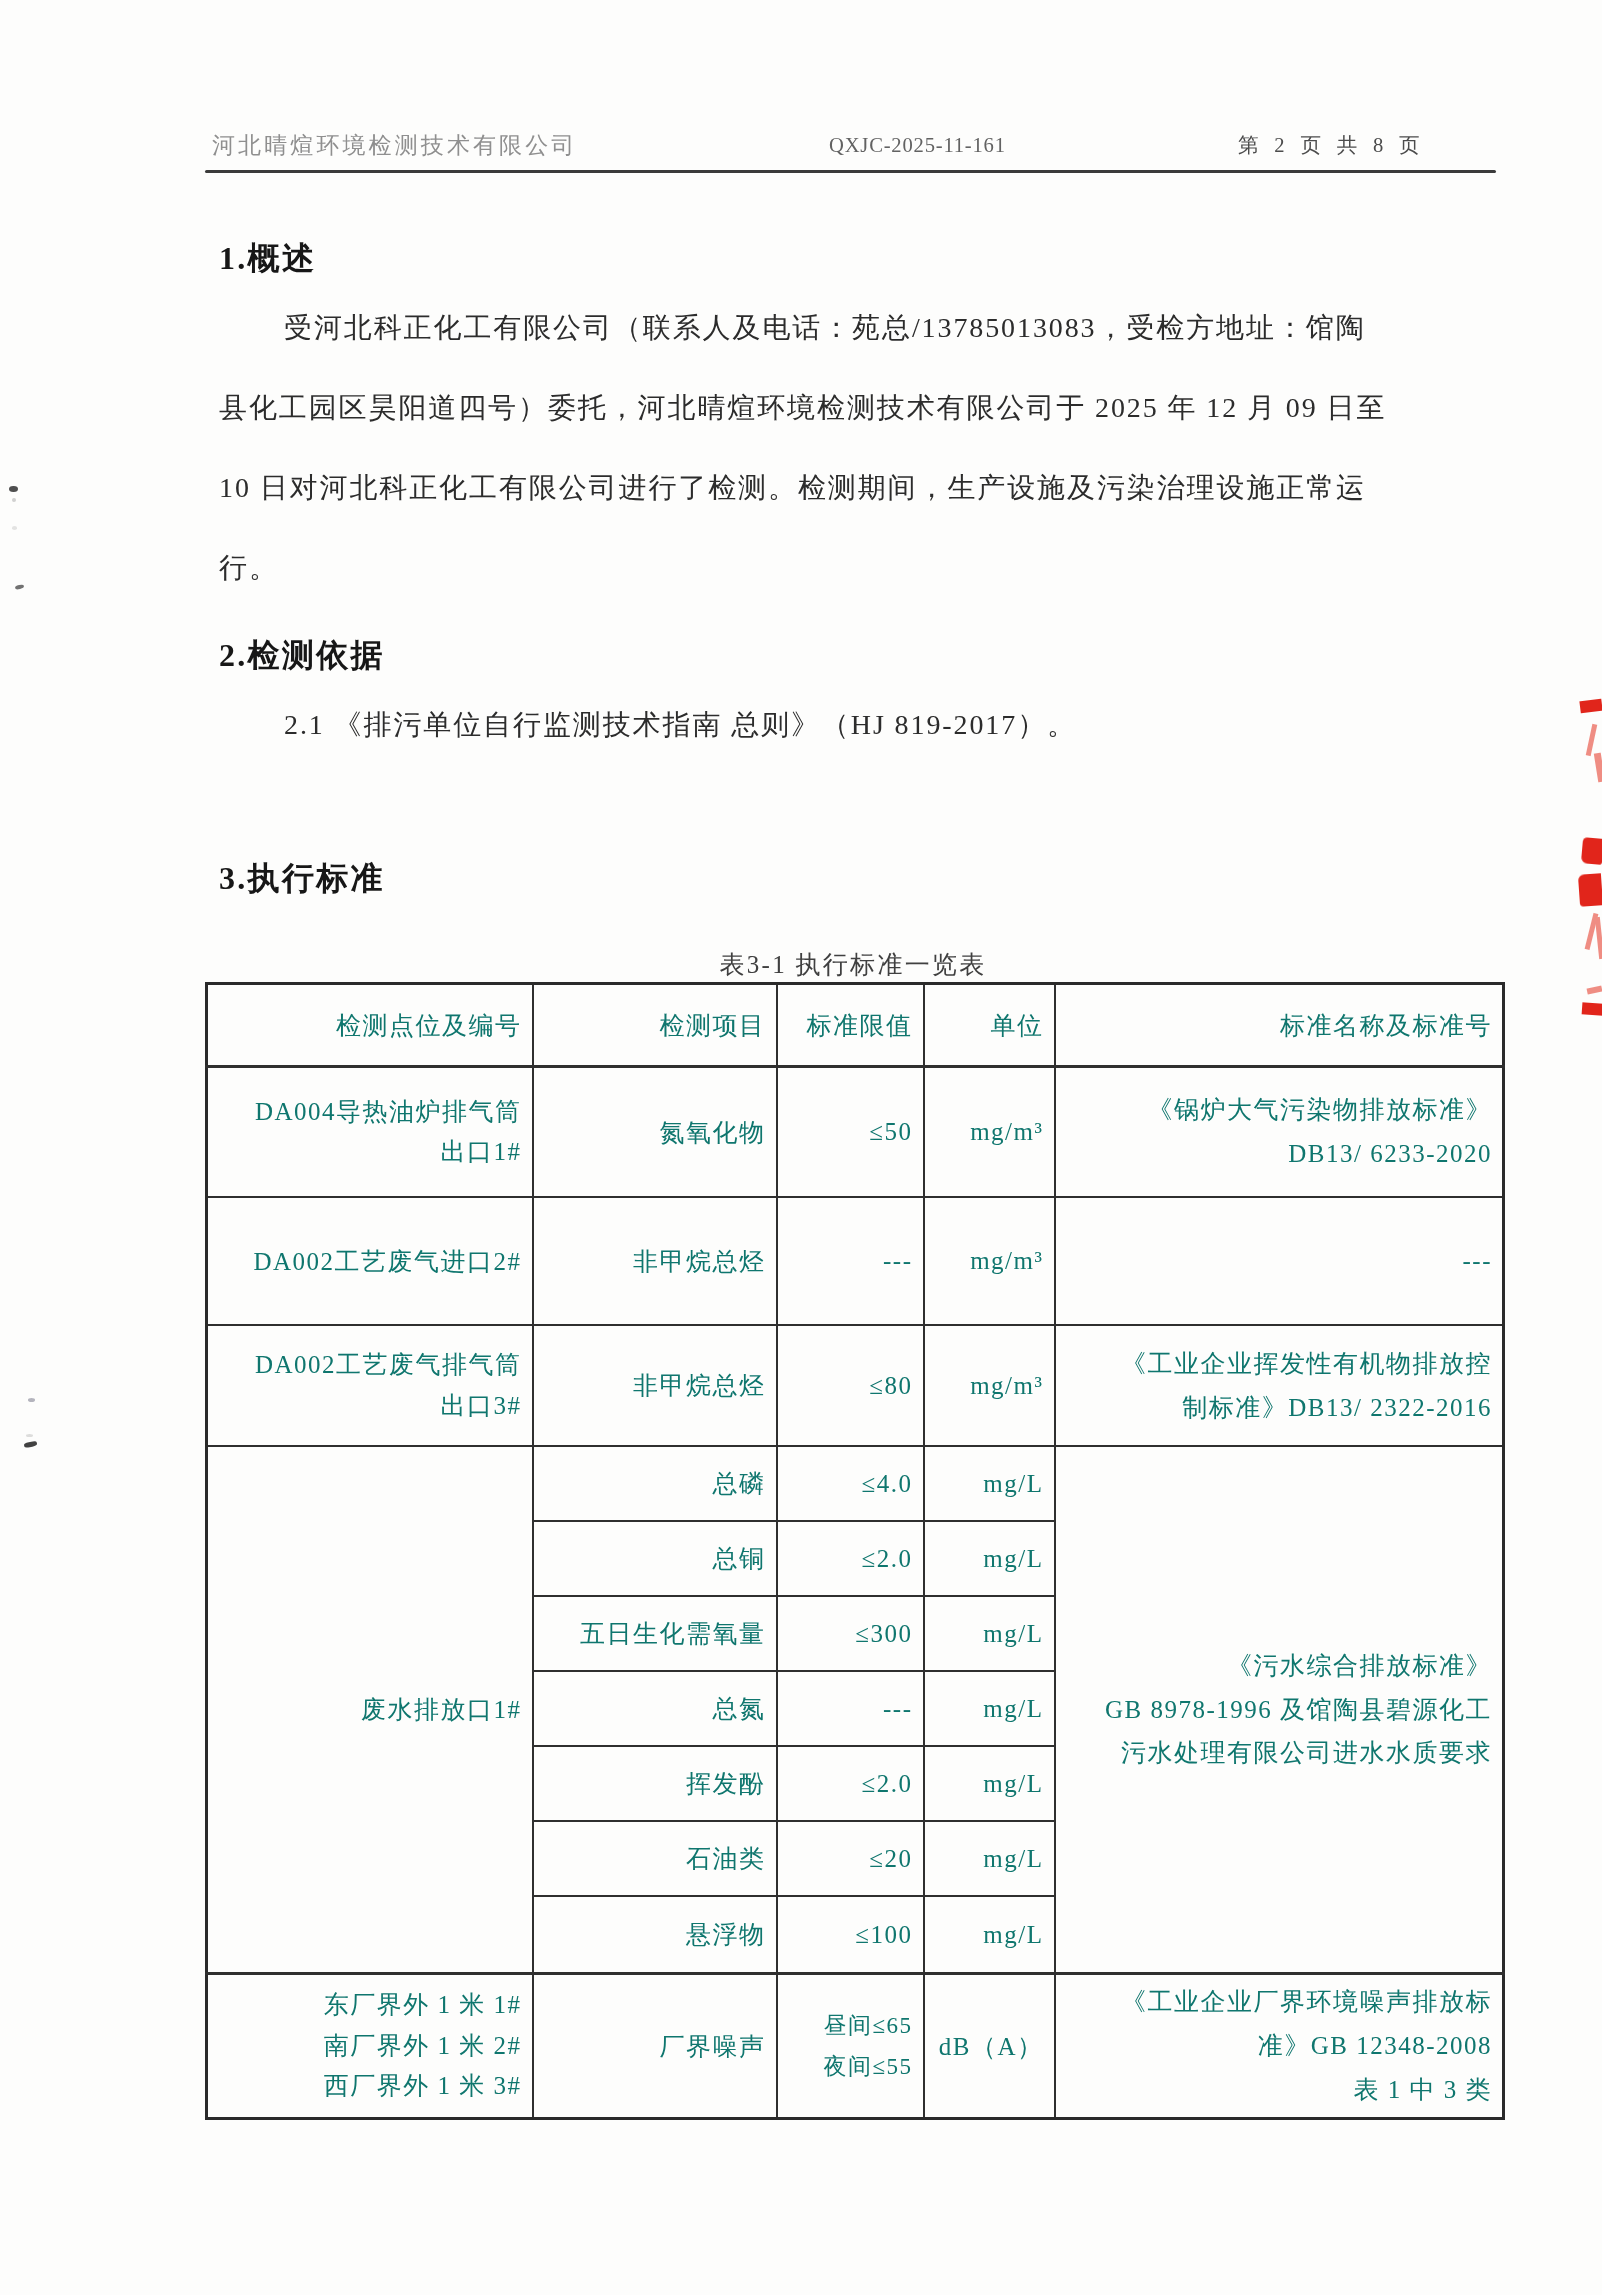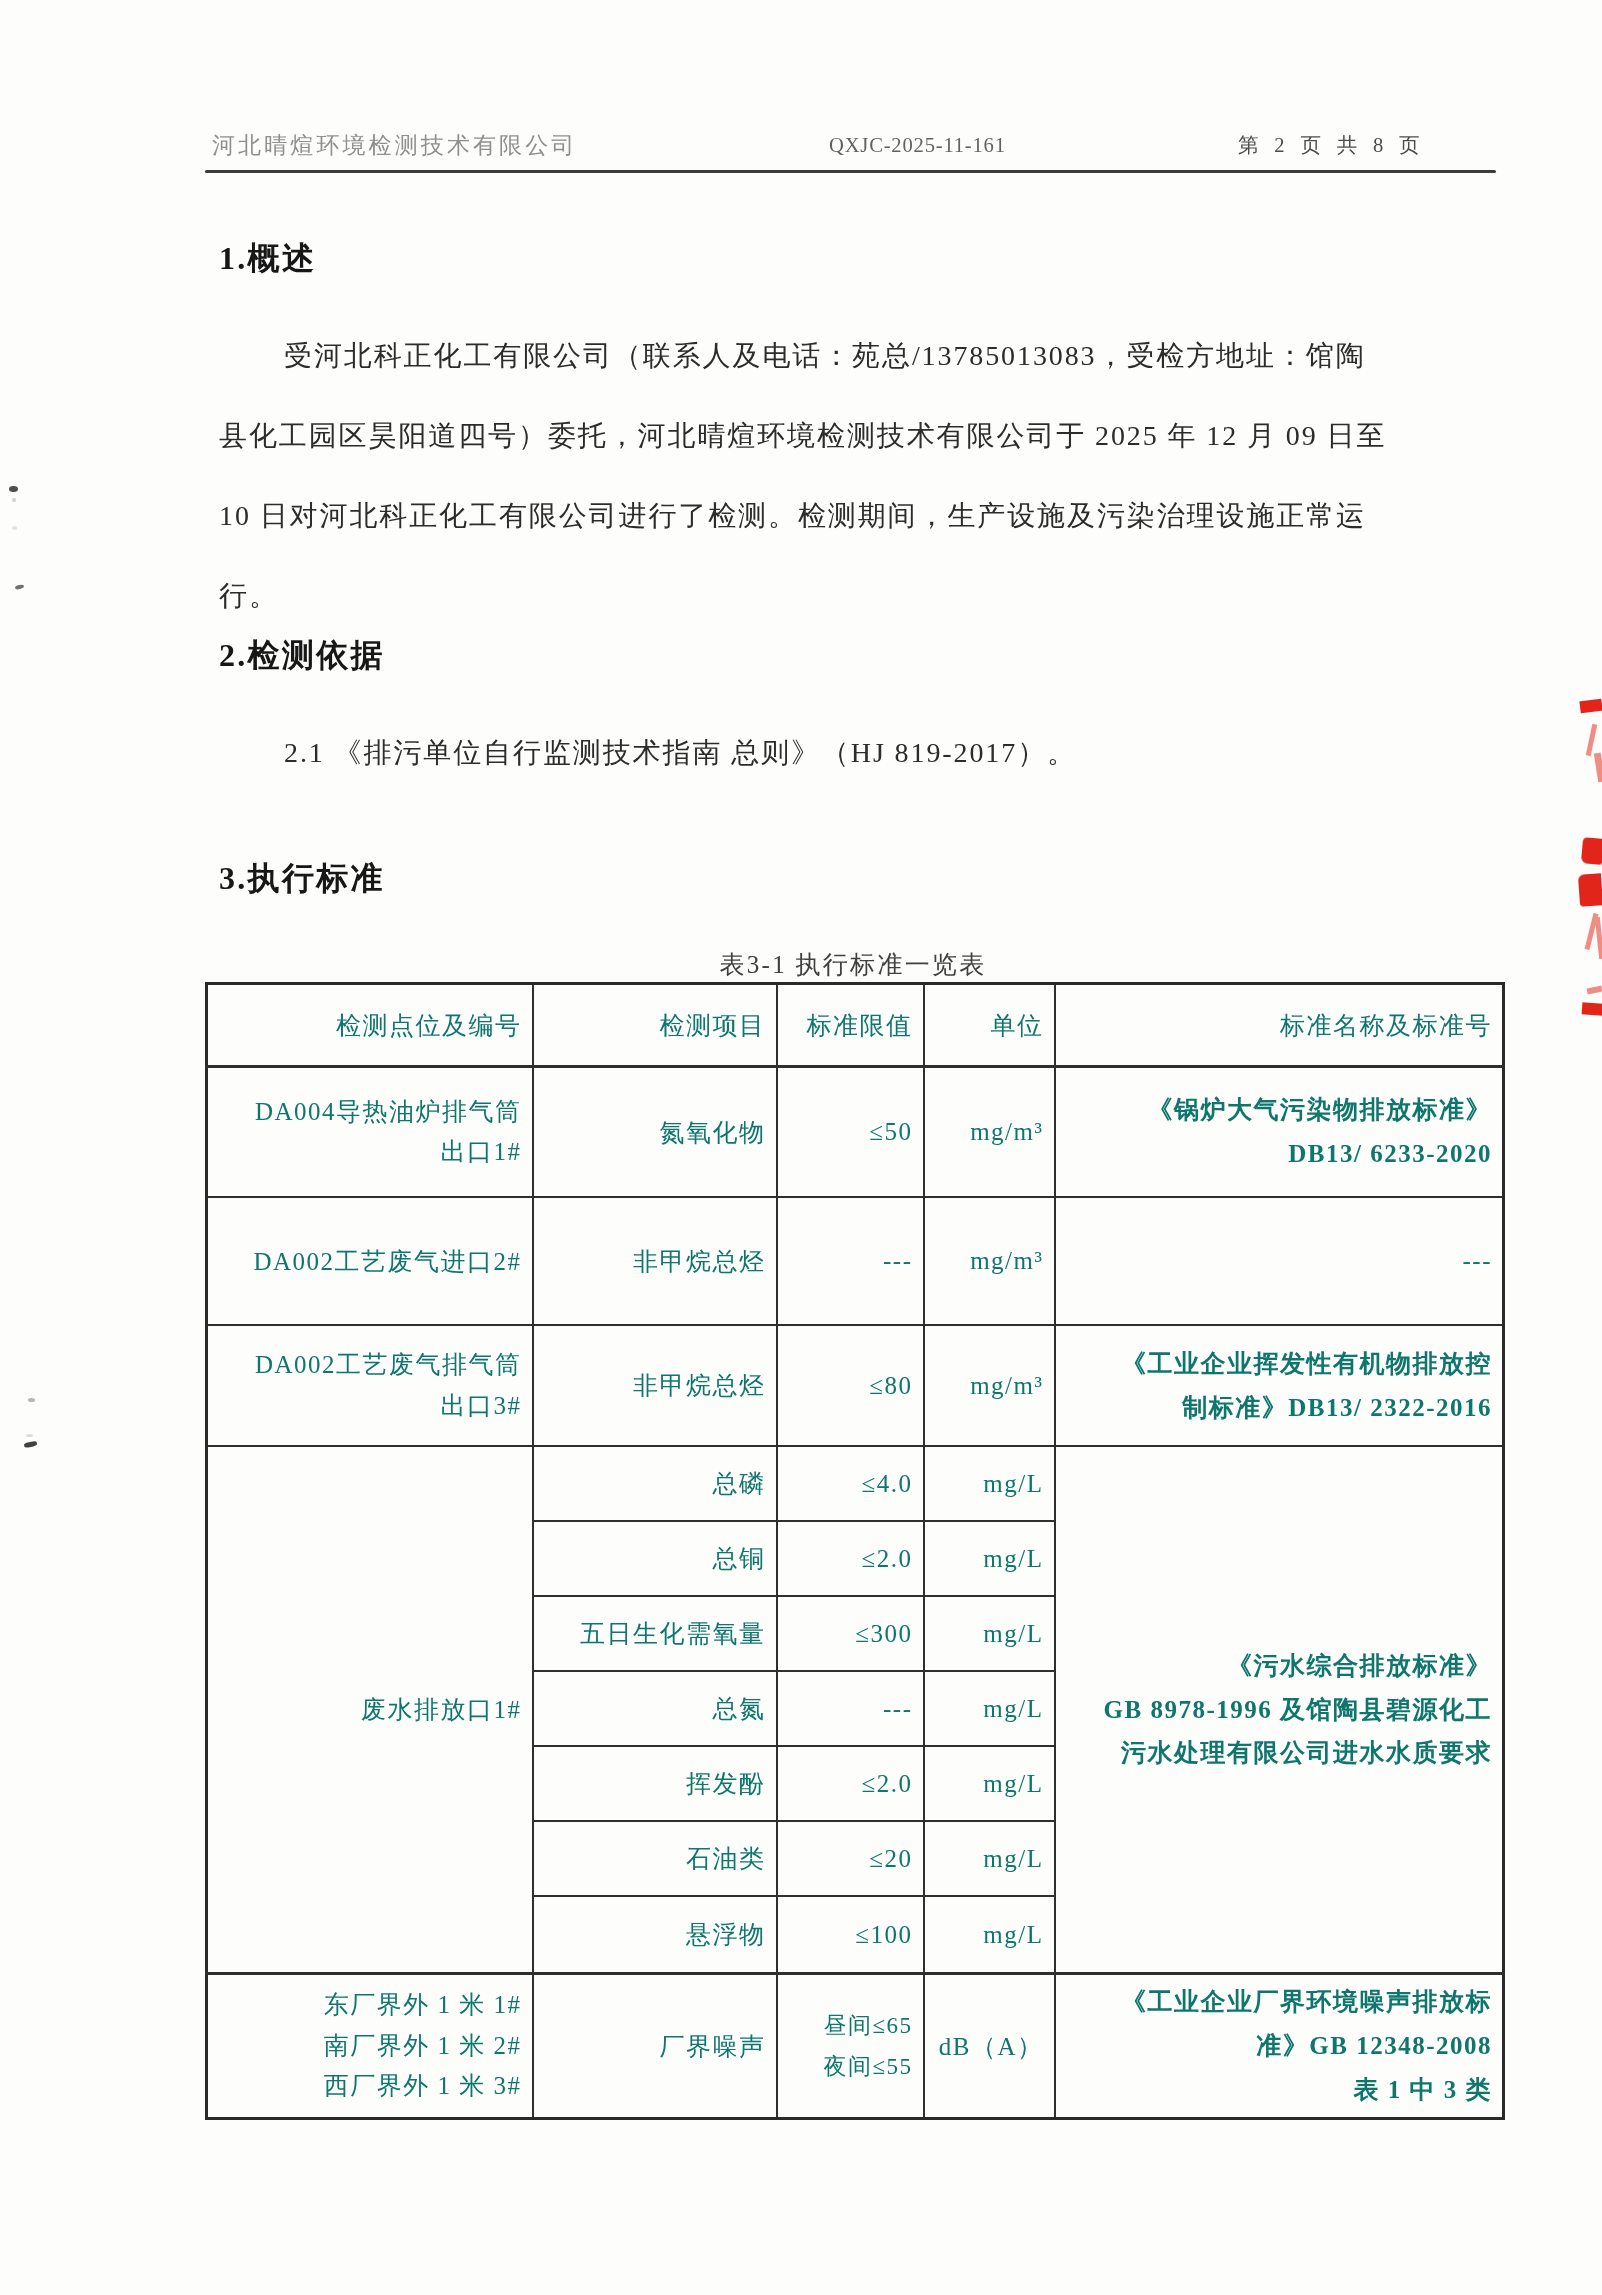--- a/index.html
+++ b/index.html
@@ -13,21 +13,21 @@
   .abs{position:absolute;white-space:nowrap;}
 
   
   .hdr-company{left:212px;top:130px;font-size:23px;color:#8f8f8f;letter-spacing:3.1px;}
   .hdr-doc{left:829px;top:134px;font-size:20.6px;color:#626262;letter-spacing:0.8px;}
   .hdr-page{left:1238px;top:131px;font-size:20.6px;color:#4c4c4c;letter-spacing:5.3px;}
   .hdr-rule{left:205px;top:170px;width:1291px;height:3.1px;background:#3b3b3b;border-radius:1.5px;}
 
   
   .h1{font-size:32px;font-weight:bold;color:#171717;letter-spacing:2.3px;}
-  .body-line{font-size:28px;color:#2c2c2c;letter-spacing:1.9px;margin-top:28px;}
+  .body-line{font-size:28px;color:#2c2c2c;letter-spacing:1.9px;}
   .s1-title{left:219px;top:237px;}
   .p-l1{left:284px;top:309px;}
   .p-l2{left:219px;top:389px;}
   .p-l3{left:219px;top:469px;}
   .p-l4{left:219px;top:549px;}
   .s2-title{left:219px;top:634px;}
   .s2-i1{left:284px;top:706px;}
   .s2-i2{left:284px;top:786px;}
   .s3-title{left:219px;top:857px;}
   .tbl-caption{left:205px;top:948px;width:1296px;text-align:center;
@@ -42,21 +42,21 @@
     font-weight:normal;overflow:hidden;}
   .std-table{border:3.1px solid #2a2a2a;}
   .std-table tr.hrow th{height:80px;border-bottom-width:3.8px;}
   tr.r1 td{height:128px;}
   tr.r2 td{height:126px;}
   tr.r3 td{height:119px;}
   tr.w td{height:73px;}
   tr.w7 td{height:75px;}
   tr.noise td{height:142px;border-top-width:3.8px;}
   .cl{line-height:1.62;white-space:nowrap;}
-  .std-lines .cl{line-height:1.75;font-weight:bold;}
+  .std-lines .cl{line-height:1.75;}
   .val{font-size:24.5px;letter-spacing:0.8px;}
   .unit{font-size:24px;letter-spacing:0;}
   .small2{font-size:23px;line-height:1.8;white-space:nowrap;}
 
   
   .speck{position:absolute;background:#4f4f4f;border-radius:50%;}
   .stamp{position:absolute;background:#e1251b;filter:blur(0.5px);}
   .stamp.light{background:#ef8d83;}
 </style>
 </head>

